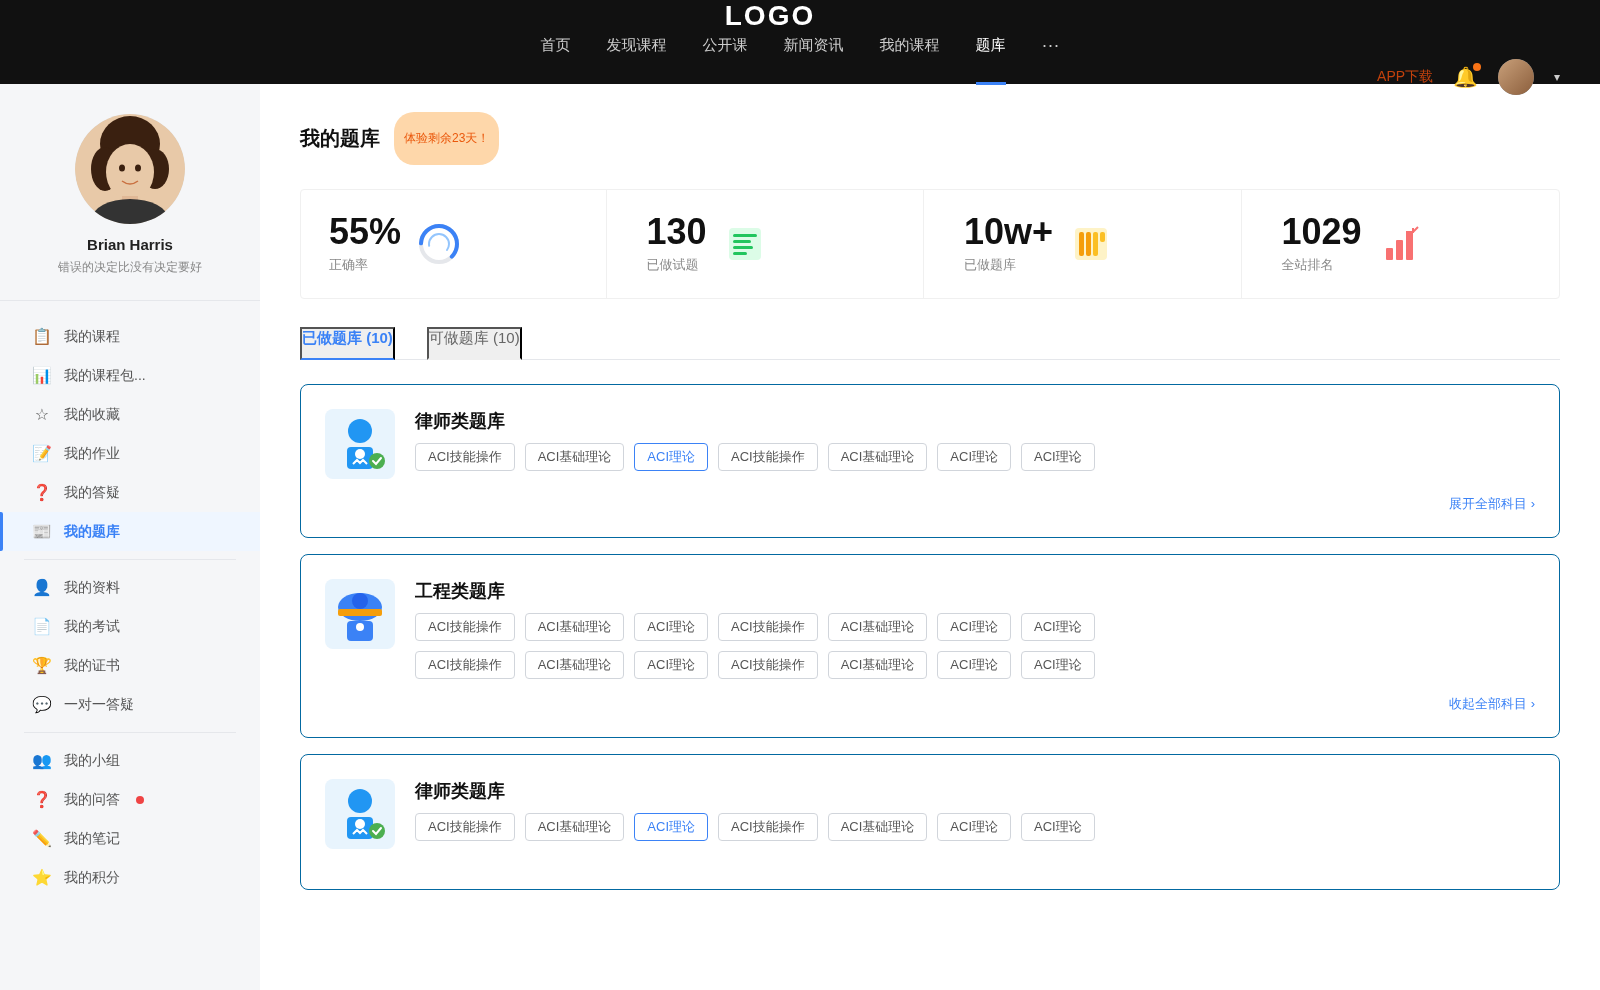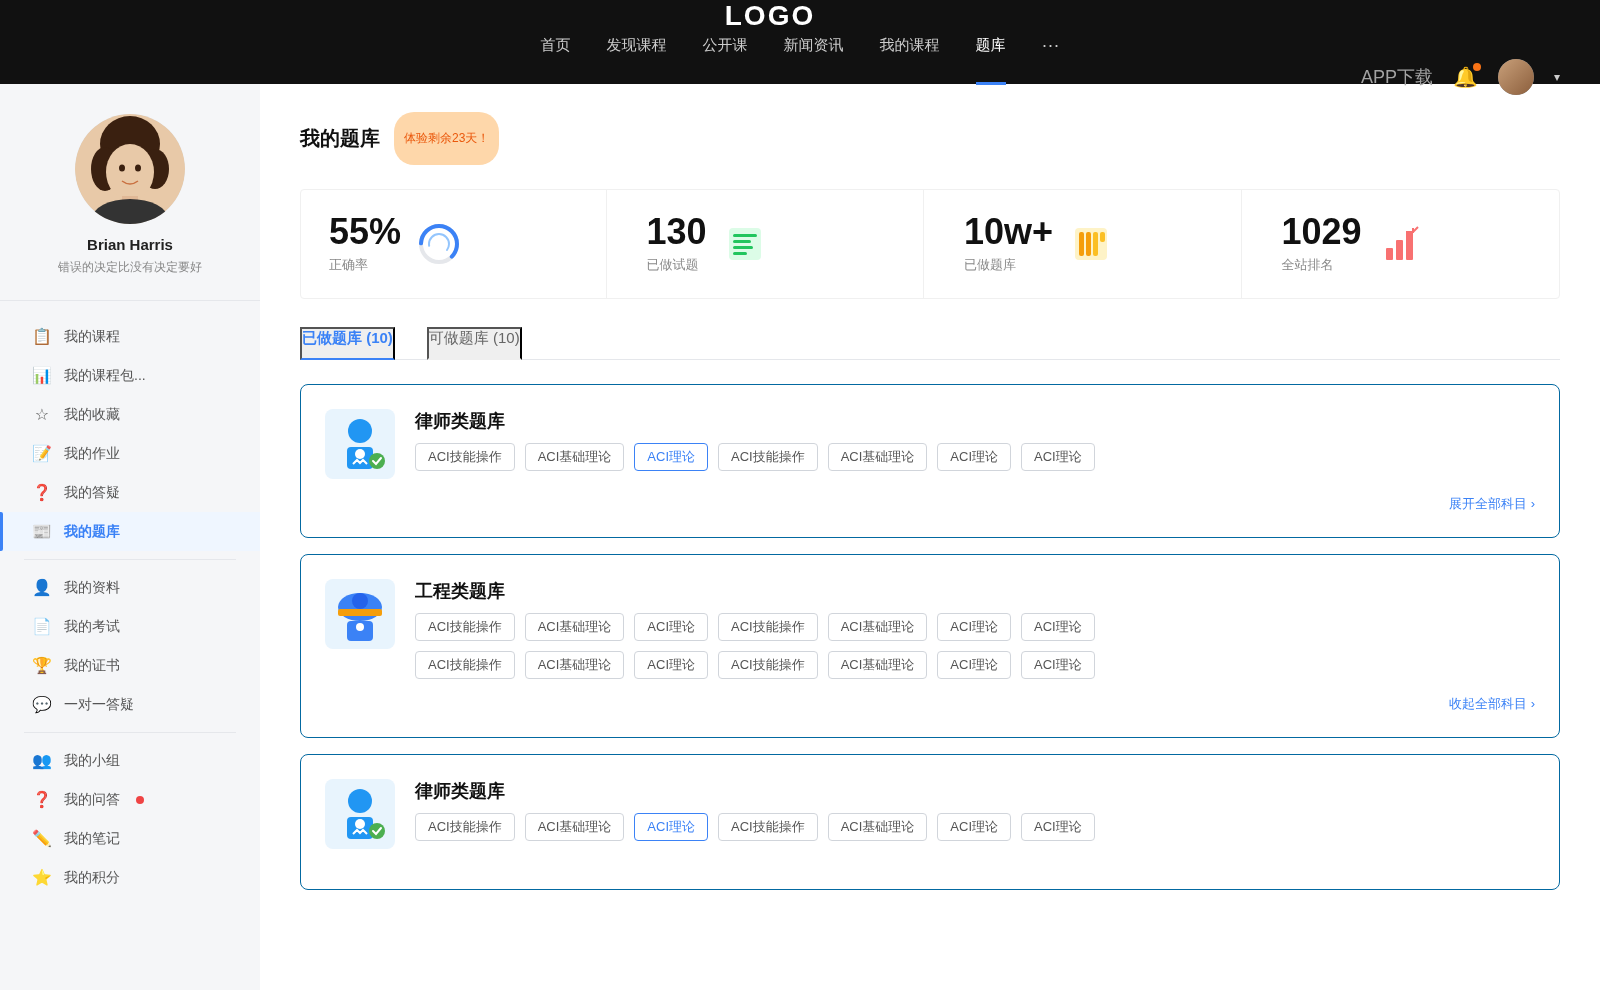--- a/index.html
+++ b/index.html
@@ -10,21 +10,21 @@
       background: #111; height: 84px; display: flex; align-items: center;
       padding: 0 40px; gap: 0; position: relative; z-index: 10; flex-direction: column;
     }
     .navbar-logo { color: white; font-size: 28px; font-weight: bold; margin-right: 60px; letter-spacing: 2px; }
     .navbar-menu { display: flex; align-items: center; gap: 36px; flex: 1; }
     .nav-item { color: #ccc; font-size: 15px; cursor: pointer; padding: 4px 0; position: relative; }
     .nav-item.active { color: white; }
     .nav-item.active::after { content: ''; position: absolute; bottom: -26px; left: 50%; transform: translateX(-50%); width: 100%; height: 3px; background: #3b82f6; }
     .nav-more { color: #ccc; font-size: 18px; cursor: pointer; }
     .navbar-right { display: flex; align-items: center; gap: 20px; margin-left: auto; }
-    .nav-download { color: #a3a3a3; font-size: 18px; cursor: pointer; }
+    .nav-download { color: #c2410c; font-size: 14px; cursor: pointer; }
     .nav-bell { position: relative; cursor: pointer; }
     .nav-bell-icon { color: #ccc; font-size: 20px; }
     .nav-bell-dot { position: absolute; top: -2px; right: -3px; width: 8px; height: 8px; background: #f97316; border-radius: 50%; }
     .nav-avatar { width: 36px; height: 36px; border-radius: 50%; background: #888; overflow: hidden; cursor: pointer; }
     .nav-dropdown { color: #ccc; font-size: 12px; cursor: pointer; }
 
     
     .layout { display: flex; min-height: 918px; }
 
     

